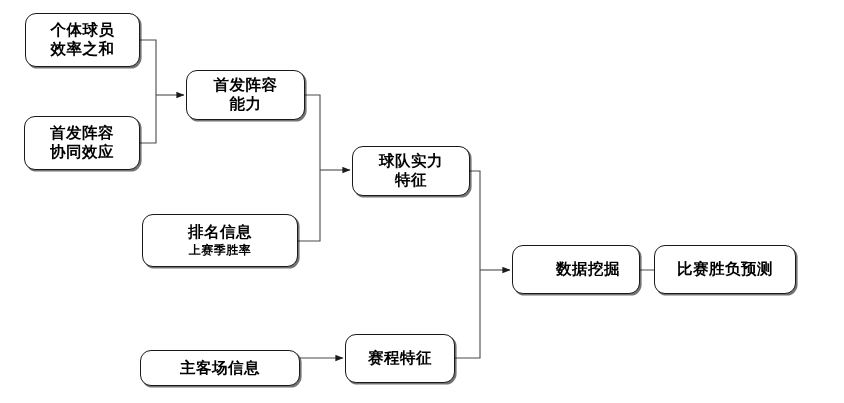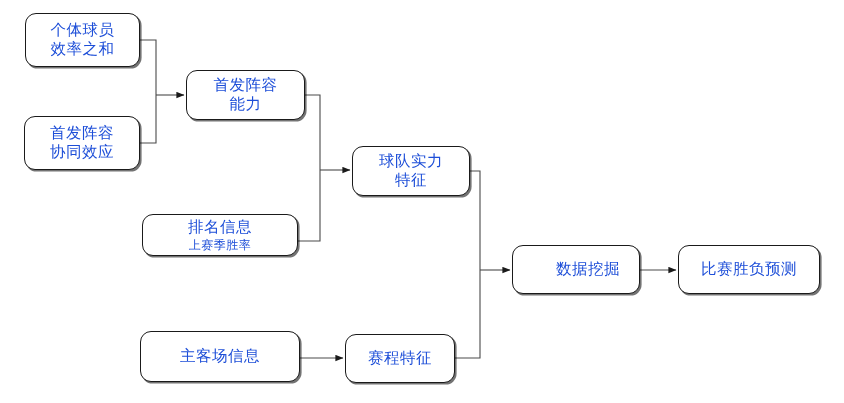--- a/index.html
+++ b/index.html
@@ -16,24 +16,25 @@
   .node{
     position:absolute;
     box-sizing:border-box;
     border:1.4px solid #1a1a1a;
     border-radius:11px;
     background:#ffffff;
     display:flex;
     flex-direction:column;
     align-items:center;
     justify-content:center;
-    color:#1d4ed8;
+    color:#000000;
     line-height:1.22;
     text-align:center;
     box-shadow:1.6px 1.6px 0px rgba(0,0,0,0.55);
+    font-weight:bold;
   }
   .node .t{
     font-size:15.5px;
     letter-spacing:0.5px;
     white-space:pre-line;
   }
   .node .sub{
     font-size:12px;
     letter-spacing:0.5px;
     margin-top:1px;
@@ -98,39 +99,39 @@
   <div class="node" style="left:24px;top:116px;width:116px;height:54px;">
     <div class="t">首发阵容
 协同效应</div>
   </div>
 
   <div class="node" style="left:186px;top:70px;width:119px;height:50px;">
     <div class="t">首发阵容
 能力</div>
   </div>
 
-  <div class="node" style="left:142px;top:214px;width:156px;height:42px;">
+  <div class="node" style="left:142px;top:214px;width:156px;height:53px;">
     <div class="t">排名信息</div>
     <div class="sub">上赛季胜率</div>
   </div>
 
   <div class="node" style="left:352px;top:146px;width:118px;height:50px;">
     <div class="t">球队实力
 特征</div>
   </div>
 
-  <div class="node" style="left:140px;top:331px;width:160px;height:51px;">
+  <div class="node" style="left:140px;top:350px;width:160px;height:36px;">
     <div class="t">主客场信息</div>
   </div>
 
   <div class="node" style="left:345px;top:334px;width:110px;height:49px;">
     <div class="t">赛程特征</div>
   </div>
 
   <div class="node" style="left:512px;top:245px;width:128px;height:49px;padding-left:24px;">
     <div class="t">数据挖掘</div>
   </div>
 
-  <div class="node" style="left:678px;top:245px;width:142px;height:49px;">
+  <div class="node" style="left:654px;top:245px;width:142px;height:49px;">
     <div class="t">比赛胜负预测</div>
   </div>
 
 </div>
 
 </body></html>

